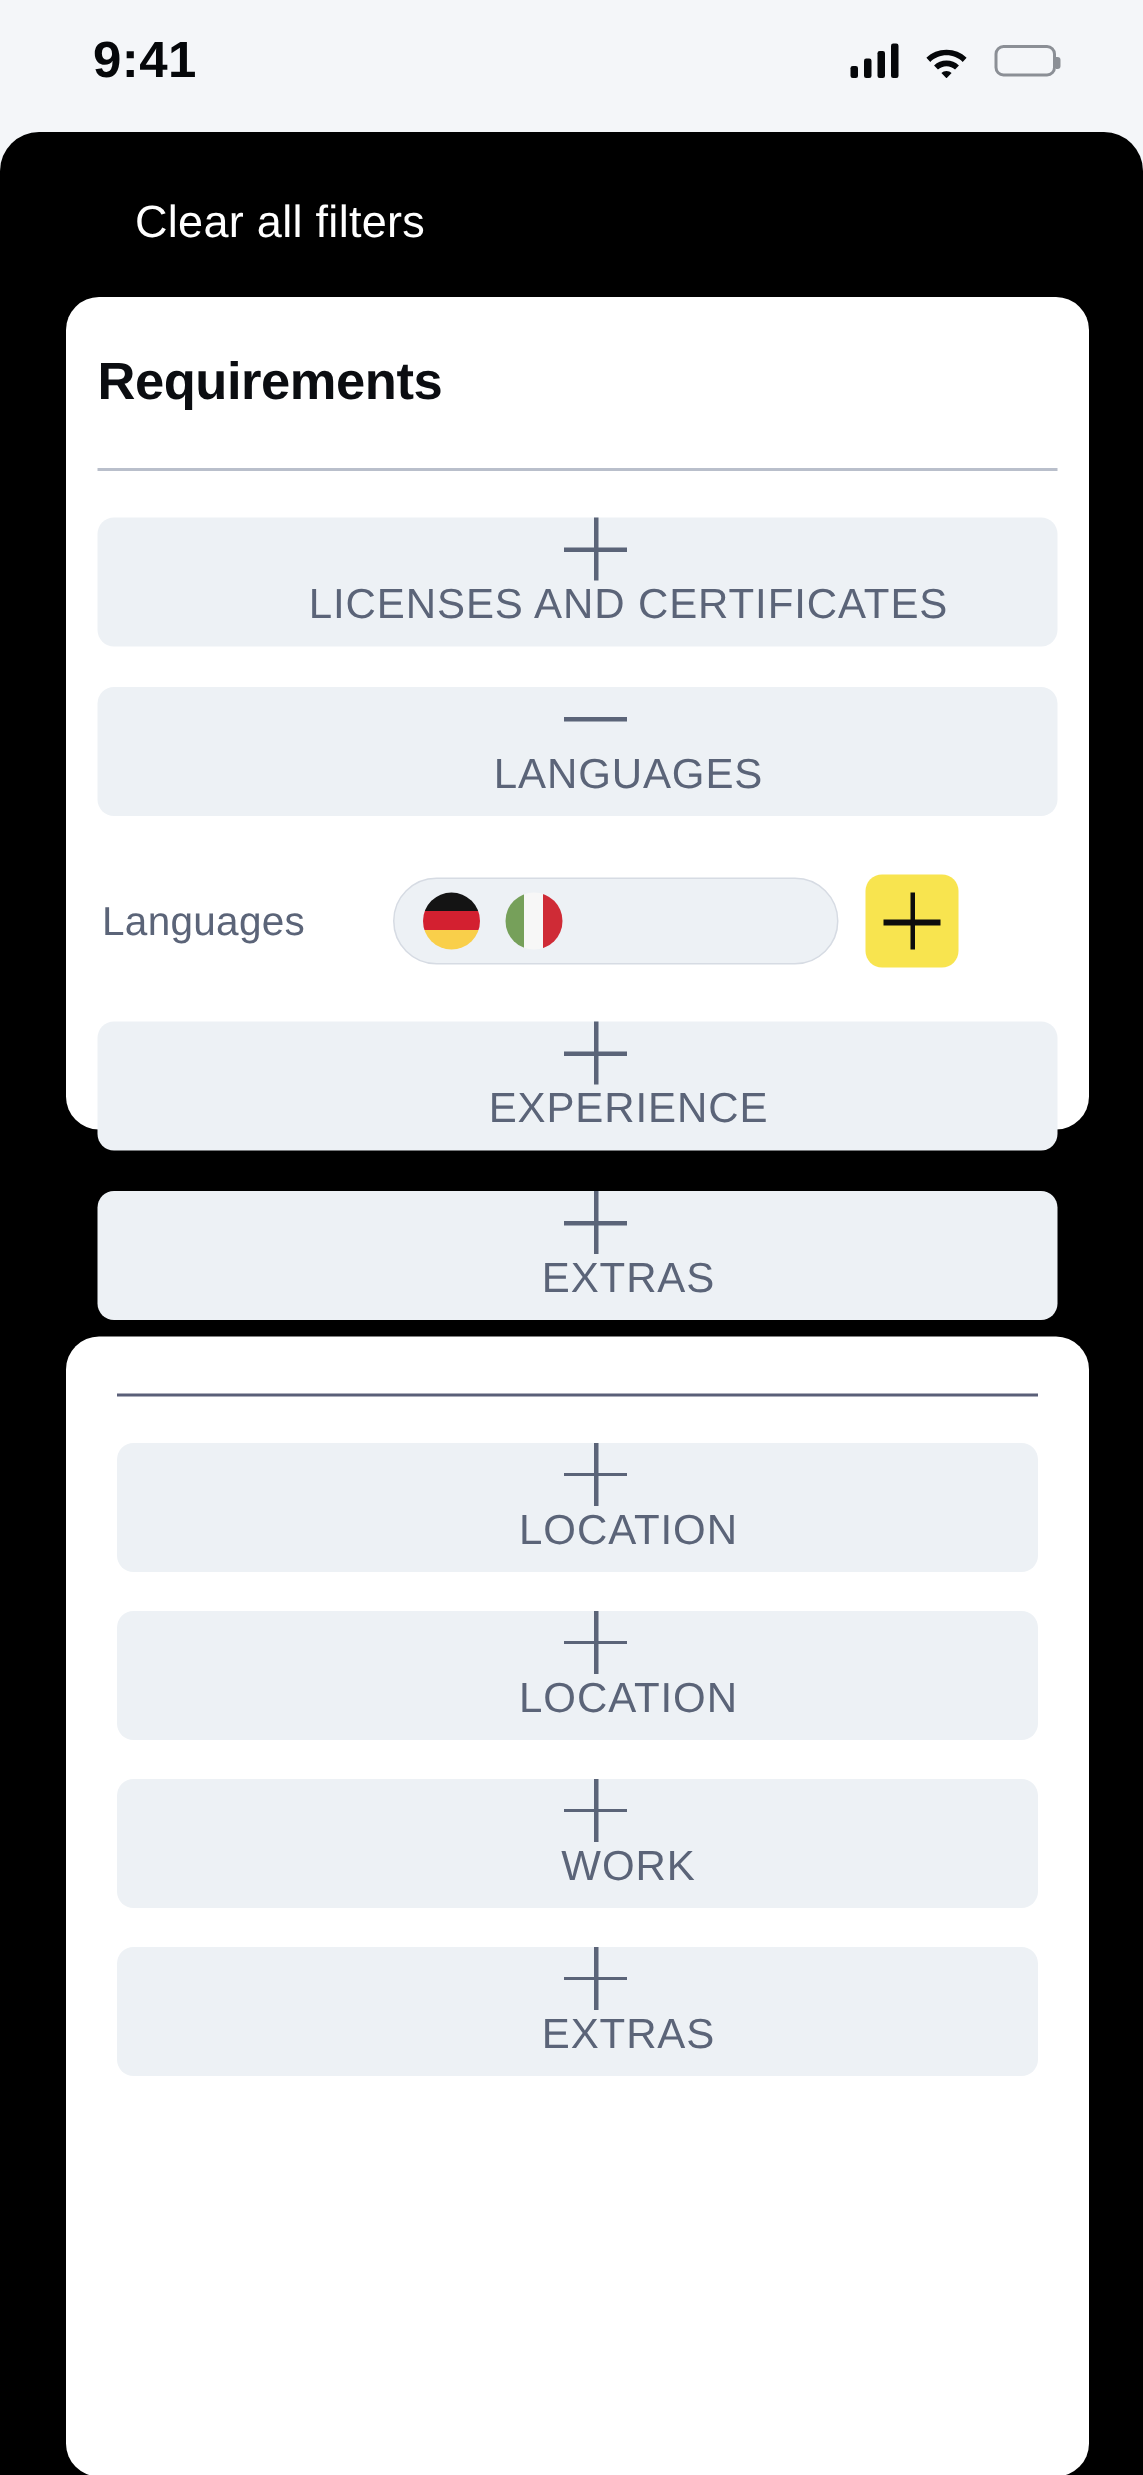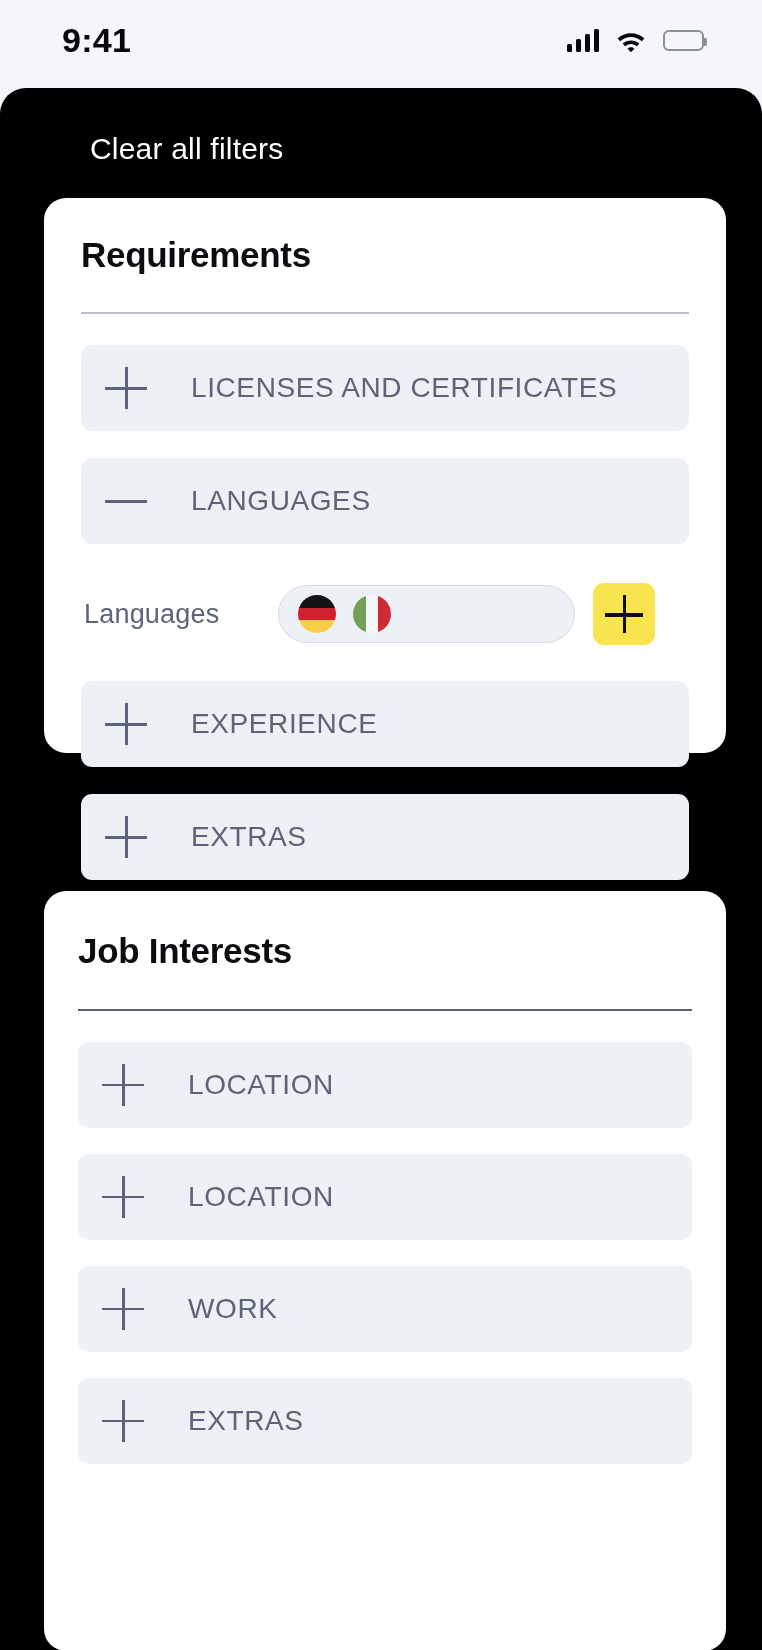--- a/index.html
+++ b/index.html
@@ -71,21 +71,21 @@
     letter-spacing:0.2px; white-space:nowrap;
   }
 
   
   .card {
     position:absolute;
     left:44px; width:682px;
     background:#ffffff;
     border-radius:22px;
   }
-  #card-requirements { top:110px; height:555px; padding:0 37px; }
+  #card-requirements { top:110px; height:555px; padding:0 21px; }
   #card-jobinterests { top:803px; height:760px; padding:0 34px; }
 
   .card-title {
     font-size:35px; font-weight:700; color:#0b0d11;
     letter-spacing:-0.3px;
     padding-top:37px;
   }
   .card-divider {
     height:2px; background:#b9bfcb;
     margin-top:37px;
@@ -94,20 +94,21 @@
   #card-jobinterests .card-divider { background:#5a5f78; height:1.5px; margin-top:38px; }
 
   .rows { padding-top:31px; }
   .row {
     display:flex; align-items:center;
     height:86px;
     background:#edf1f5;
     border-radius:11px;
     margin-bottom:27px;
     padding-left:24px;
+    flex-direction:column;
   }
   #card-jobinterests .row { margin-bottom:26px; }
 
   .plus-icon, .minus-icon {
     position:relative; width:42px; height:42px; flex:none;
   }
   .plus-icon::before, .plus-icon::after,
   .minus-icon::before {
     content:""; position:absolute; background:#5b6478;
   }
@@ -227,21 +228,20 @@
 
         <div class="row">
           <span class="plus-icon"></span>
           <span class="row-label">EXTRAS</span>
         </div>
 
       </div>
     </div>
 
     <div class="card" id="card-jobinterests">
-      <div class="card-title">Job Interests</div>
       <div class="card-divider"></div>
       <div class="rows">
 
         <div class="row">
           <span class="plus-icon"></span>
           <span class="row-label">LOCATION</span>
         </div>
 
 
         <div class="row">

